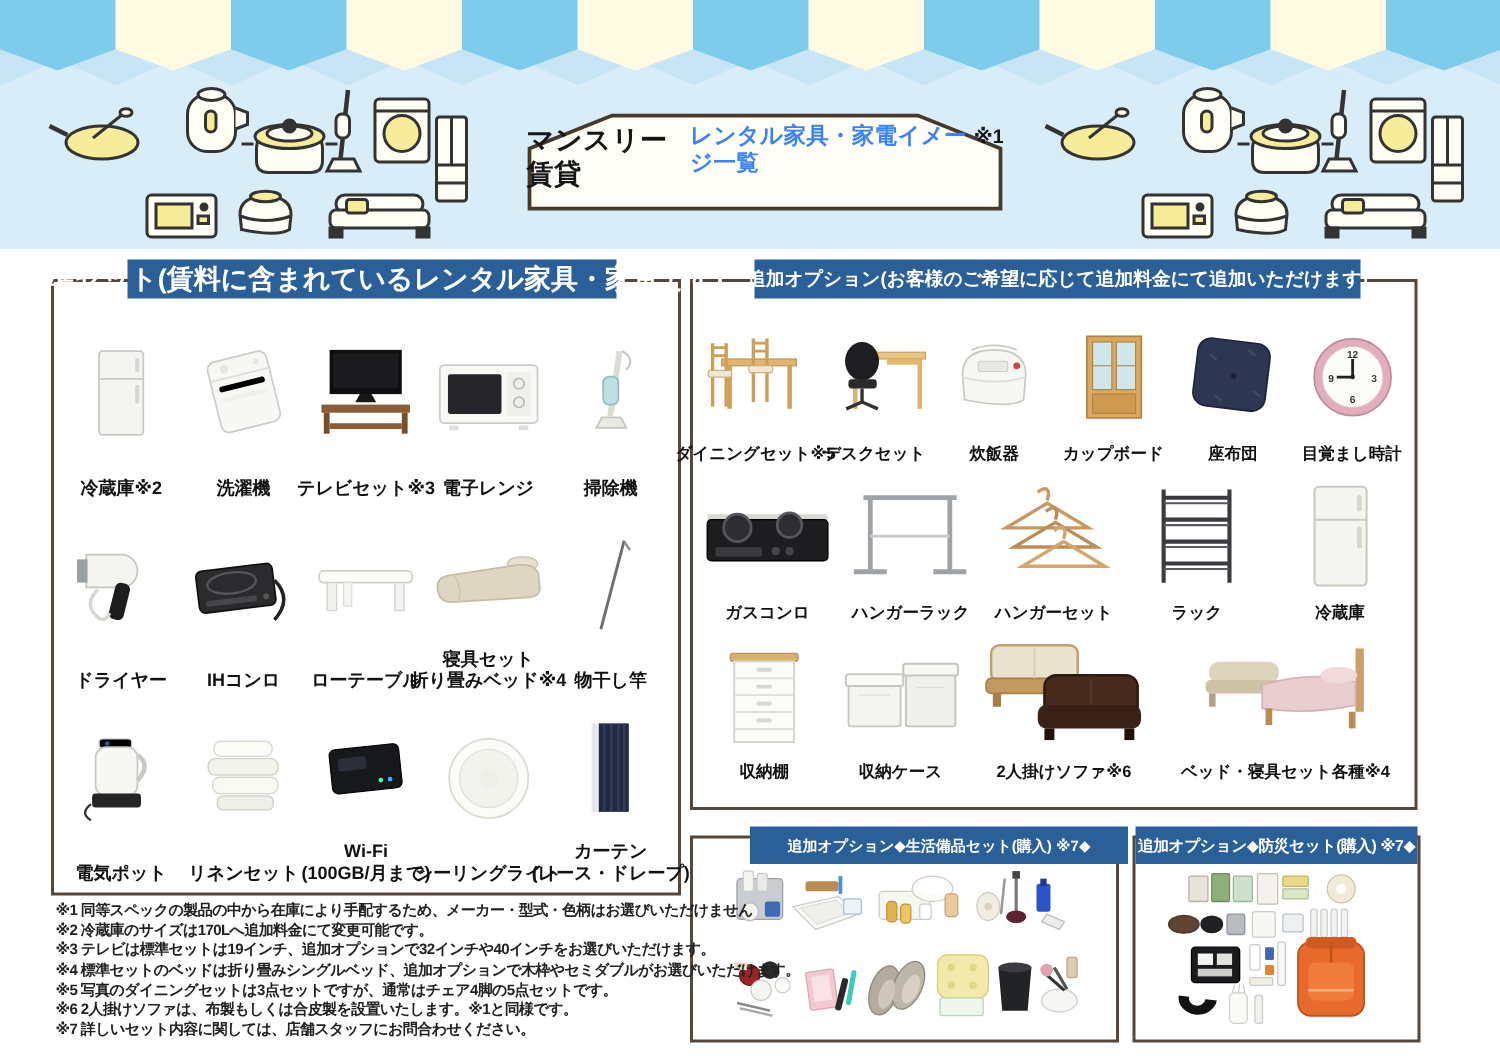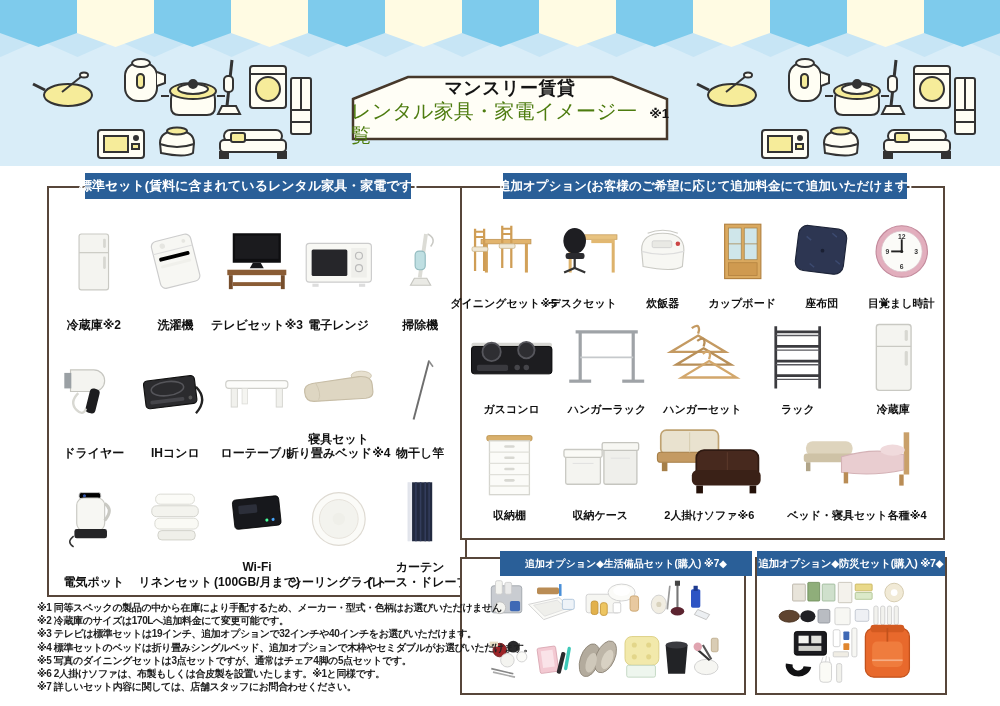--- a/index.html
+++ b/index.html
@@ -13,32 +13,32 @@
 .pennant{flex:0 0 77px;height:47px;clip-path:polygon(0 0,100% 0,100% 70%,50% 100%,0 70%)}
 .back .pennant{height:57px;background:#c7e5f5}
 .front .pennant:nth-child(odd){background:#7ecbec}
 .front .pennant:nth-child(even){background:#fffbe3}
 .deco{position:absolute;top:48px;width:285px;height:115px;z-index:2}
 #deco-left{left:28px}
 #deco-right{left:692px}
 .deco svg{width:100%;height:100%}
 #title-box{position:absolute;left:351px;top:74px;width:318px;height:68px;z-index:3}
 #title-shape{position:absolute;inset:0;width:100%;height:100%}
-#title-text{position:absolute;inset:0;display:flex;flex-direction:column;justify-content:center;align-items:center;padding-top:8px}
+#title-text{position:absolute;inset:0;display:flex;justify-content:center;align-items:flex-start;padding-top:8px}
 .t1{font-size:18px;font-weight:bold;color:#151515;line-height:1.25;letter-spacing:.5px}
 .t2row{display:flex;align-items:baseline}
-.t2{font-size:20px;font-weight:normal;color:#4d7c0f;line-height:1.2;letter-spacing:.2px}
+.t2{font-size:15px;font-weight:bold;color:#3b82f6;line-height:1.2;letter-spacing:.2px}
 .tn{font-size:13px;font-weight:bold;color:#151515;margin-left:1px}
 .panel{position:absolute;background:#fff;border:2px solid #57463a;z-index:1}
-#left-panel{left:47px;top:186px;width:420px;height:411px}
+#left-panel{left:34px;top:186px;width:420px;height:411px}
 #right-panel{left:460px;top:186px;width:485px;height:354px}
 #life-box{left:460px;top:557px;width:286px;height:138px}
 #disaster-box{left:755px;top:557px;width:192px;height:138px}
 .hdr{position:absolute;background:#2a5f98;color:#fff;font-weight:bold;text-align:center;z-index:4;display:flex;align-items:center;justify-content:center;white-space:nowrap}
-#std-hdr{left:85px;top:173px;width:326px;height:26px;font-size:13px}
+#std-hdr{left:85px;top:173px;width:326px;height:26px;font-size:18px}
 #opt-hdr{left:503px;top:173px;width:404px;height:26px;font-size:12.5px}
 #life-hdr{left:500px;top:551px;width:252px;height:25px;font-size:10px}
 #dis-hdr{left:757px;top:551px;width:188px;height:25px;font-size:10.5px;letter-spacing:-.3px}
 #std-grid{display:grid;grid-template-columns:repeat(5,1fr);grid-template-rows:repeat(3,1fr);width:100%;height:100%;padding:16px 4px 6px}
 .cell{display:flex;flex-direction:column;align-items:center;justify-content:flex-end;min-width:0;min-height:0}
 .pic{flex:1 1 auto;width:100%;min-height:0;display:flex;align-items:center;justify-content:center;padding:3px 2px 1px}
 .pic svg{width:100%;height:100%}
 .lab{font-size:12px;font-weight:bold;color:#111;white-space:nowrap;line-height:1.2;text-align:center}
 .opt-rows{display:flex;flex-direction:column;width:100%;height:100%;padding:16px 2px 16px}
 .opt-row{flex:1;display:flex;min-height:0}

